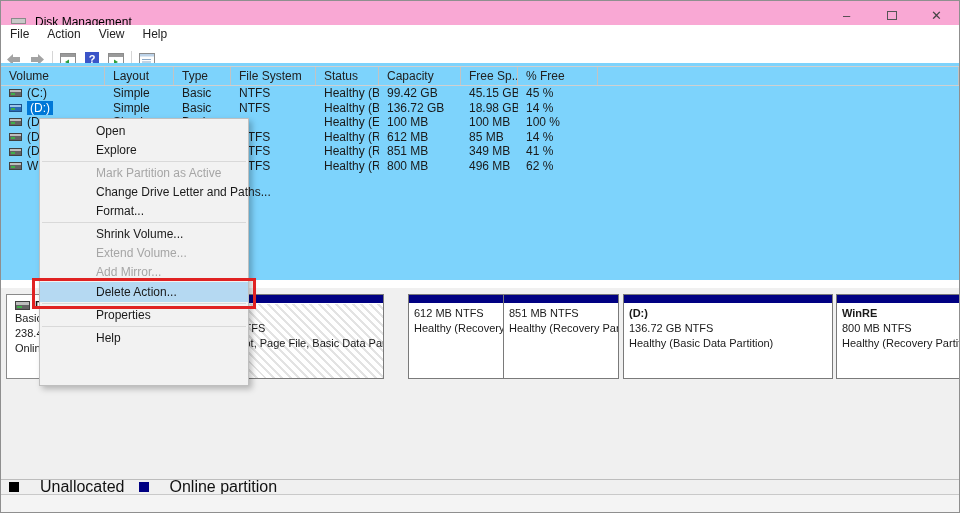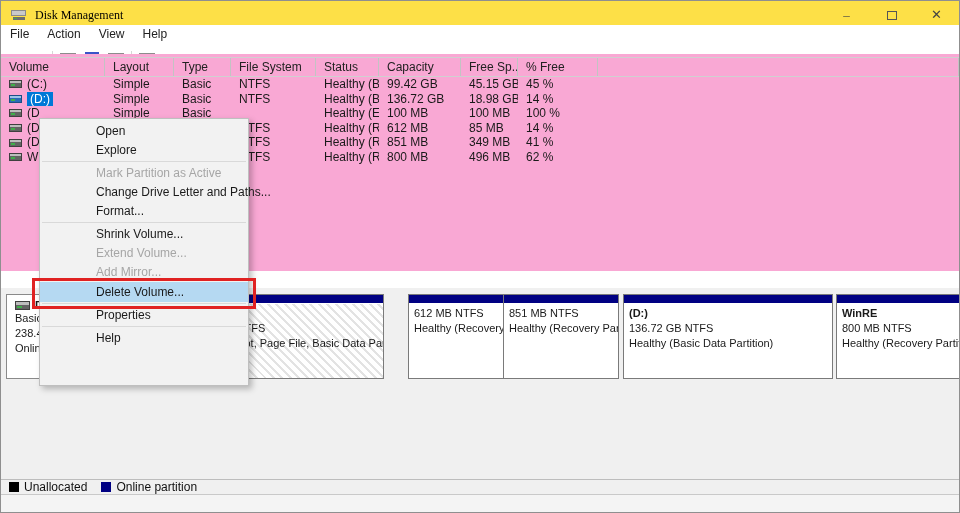--- a/index.html
+++ b/index.html
@@ -1,39 +1,39 @@
 <!DOCTYPE html>
 <html><head>
 <meta charset="utf-8">
 <style>
   * { margin:0; padding:0; box-sizing:border-box; }
   html,body { width:960px; height:513px; background:#fff; }
   body { font-family:"Liberation Sans","DejaVu Sans",sans-serif; font-size:12px; color:#1a1a1a; }
   .window { position:relative; width:960px; height:513px; background:#fff; border:1px solid #8f8f8f; overflow:hidden; }
 
   
-  .titlebar { position:absolute; left:0; top:0; width:100%; height:28px; background:#fde047; display:flex; align-items:center;font-family:Liberation Serif, serif; }
+  .titlebar { position:absolute; left:0; top:0; width:100%; height:28px; background:#f9a8d4; display:flex; align-items:flex-end; }
   .title-ico { margin-left:10px; width:16px; height:12px; position:relative; }
   .title-text { margin-left:8px; font-size:12px; color:#000; }
   .win-controls { position:absolute; right:0; top:0; height:28px; display:flex; }
   .win-btn { width:45px; height:28px; display:flex; align-items:center; justify-content:center; color:#444; font-size:13px; }
   .maxi { width:10px; height:9px; border:1px solid #555; display:inline-block; }
 
   
   .menubar { position:absolute; left:0; top:24px; width:100%; height:19px; background:#fff; display:flex; align-items:center; }
   .menu-item { padding:0 9px; height:19px; line-height:19px; color:#222; }
 
   
   .toolbar { position:absolute; left:0; top:47px; width:100%; height:23px; background:#fff; border-bottom:1px solid #d9d9d9; display:flex; align-items:center; }
   .tb-btn { width:24px; height:21px; display:flex; align-items:center; justify-content:center; }
   .tb-sep { width:1px; height:16px; background:#d6d6d6; margin:0 3px; }
   .help-box { width:14px; height:14px; background:#3b54c8; color:#fff; font-weight:bold; font-size:11px; display:flex; align-items:center; justify-content:center; }
 
   
-  .listpane { position:absolute; left:0; top:53px; width:100%; height:217px; background:#f9a8d4;text-decoration:underline; }
+  .listpane { position:absolute; left:0; top:62px; width:100%; height:217px; background:#7dd3fc;text-decoration:underline; }
   .grid-row { display:grid; grid-template-columns:104px 69px 57px 85px 63px 82px 57px 80px 1fr; }
   .lheader { position:absolute; left:0; top:3px; width:100%; height:20px; border-top:1px solid #d0d0d0; border-bottom:1px solid #d0d0d0; }
   .hcell { line-height:18px; padding-left:8px; border-right:1px solid #c3c3c3; color:#222; overflow:hidden; white-space:nowrap; }
   .rows { position:absolute; left:0; top:23px; width:100%; }
   .vrow { height:14.6px; }
   .vrow > div { line-height:14.6px; padding-left:8px; overflow:hidden; white-space:nowrap; }
   .volcell { display:flex; align-items:center; gap:5px; padding-left:8px; }
   .drive-ico { width:13px; height:8px; flex:0 0 13px; background:linear-gradient(#bdbdbd 0 40%,#636363 40%); border:1px solid #3f3f3f; position:relative; }
   .drive-ico::after { content:""; position:absolute; left:1px; bottom:1px; width:4px; height:2px; background:#3fae49; }
   .drive-ico.sel { background:linear-gradient(#9cc4ea 0 40%,#2a6cb5 40%); border-color:#1d4f86; }
@@ -49,21 +49,21 @@
   .dp-line { font-size:11px; line-height:15px; white-space:nowrap; overflow:hidden; }
   .partition { position:absolute; top:6px; height:85px; background:#fff; border:1px solid #7a7a7a; overflow:hidden; }
   .pt-bar { height:9px; background:#000082; border-bottom:1px solid #fff; }
   .pt-body { padding:2px 0 0 5px; height:74px; }
   .pt-body.hatched { background:repeating-linear-gradient(45deg,#ffffff 0 4px,#e3e3e3 4px 6px); }
   .pt-line { font-size:11px; line-height:15px; white-space:nowrap; }
   .pt-name { font-weight:bold; }
 
   
   .legendbar { position:absolute; left:0; top:478px; width:100%; height:15px; background:#f0f0f0; border-top:1px solid #bdbdbd; display:flex; align-items:center; gap:14px; padding-left:8px; }
-  .legend-item { display:flex; align-items:center; gap:5px; font-size:12px; color:#111; }
+  .legend-item { display:flex; align-items:center; gap:21px; font-size:16px; color:#111; }
   .legend-swatch { width:10px; height:10px; display:inline-block; }
   .statusbar { position:absolute; left:0; top:493px; width:100%; height:19px; background:#f4f4f4; border-top:1px solid #c9c9c9; }
 
   
   .ctxmenu { position:absolute; left:38px; top:117px; width:210px; height:268px; background:#f2f2f2; border:1px solid #bfbfbf; box-shadow:3px 3px 6px rgba(0,0,0,.25); z-index:10; padding-top:3px; }
   .cm-item { height:19px; line-height:19px; padding-left:56px; color:#1a1a1a; white-space:nowrap; }
   .cm-item.disabled { color:#a6a6a6; }
   .cm-item.hl { height:20px; line-height:20px; background:#b5d9f2; }
   .cm-sep { height:1px; background:#d9d9d9; margin:1px 2px 2px 2px; }
 
@@ -322,21 +322,21 @@
       <div class="cm-item">Open</div>
       <div class="cm-item">Explore</div>
       <div class="cm-sep"></div>
       <div class="cm-item disabled">Mark Partition as Active</div>
       <div class="cm-item">Change Drive Letter and Paths...</div>
       <div class="cm-item">Format...</div>
       <div class="cm-sep"></div>
       <div class="cm-item">Shrink Volume...</div>
       <div class="cm-item disabled">Extend Volume...</div>
       <div class="cm-item disabled">Add Mirror...</div>
-      <div class="cm-item hl">Delete Volume...</div>
+      <div class="cm-item hl">Delete Action...</div>
       <div class="cm-sep"></div>
       <div class="cm-item">Properties</div>
       <div class="cm-sep"></div>
       <div class="cm-item">Help</div>
     </div>
 
   <div class="redbox"></div>
 
 </div>
 

